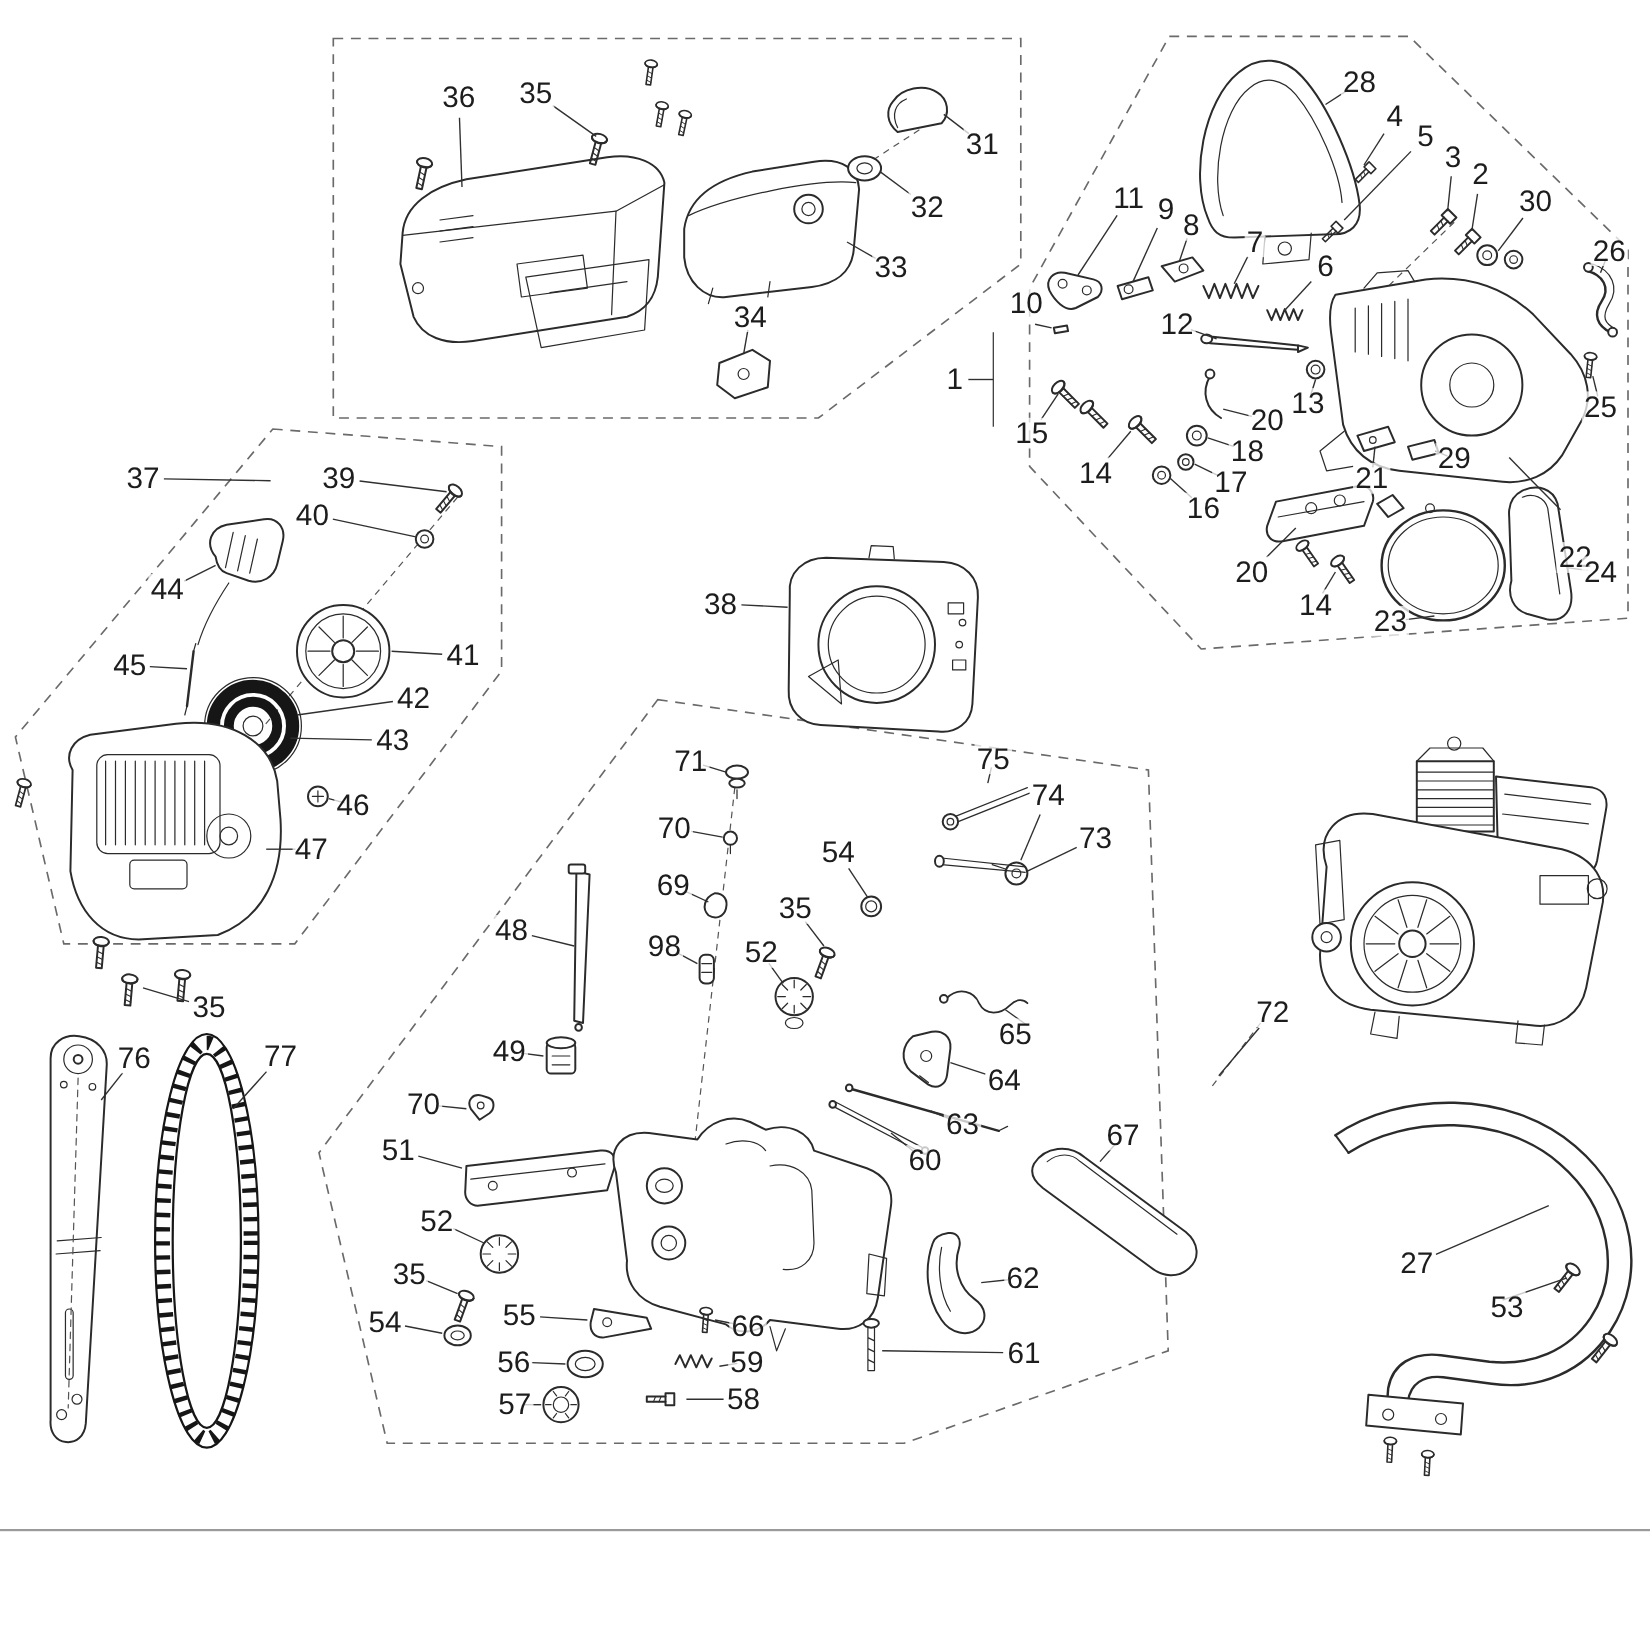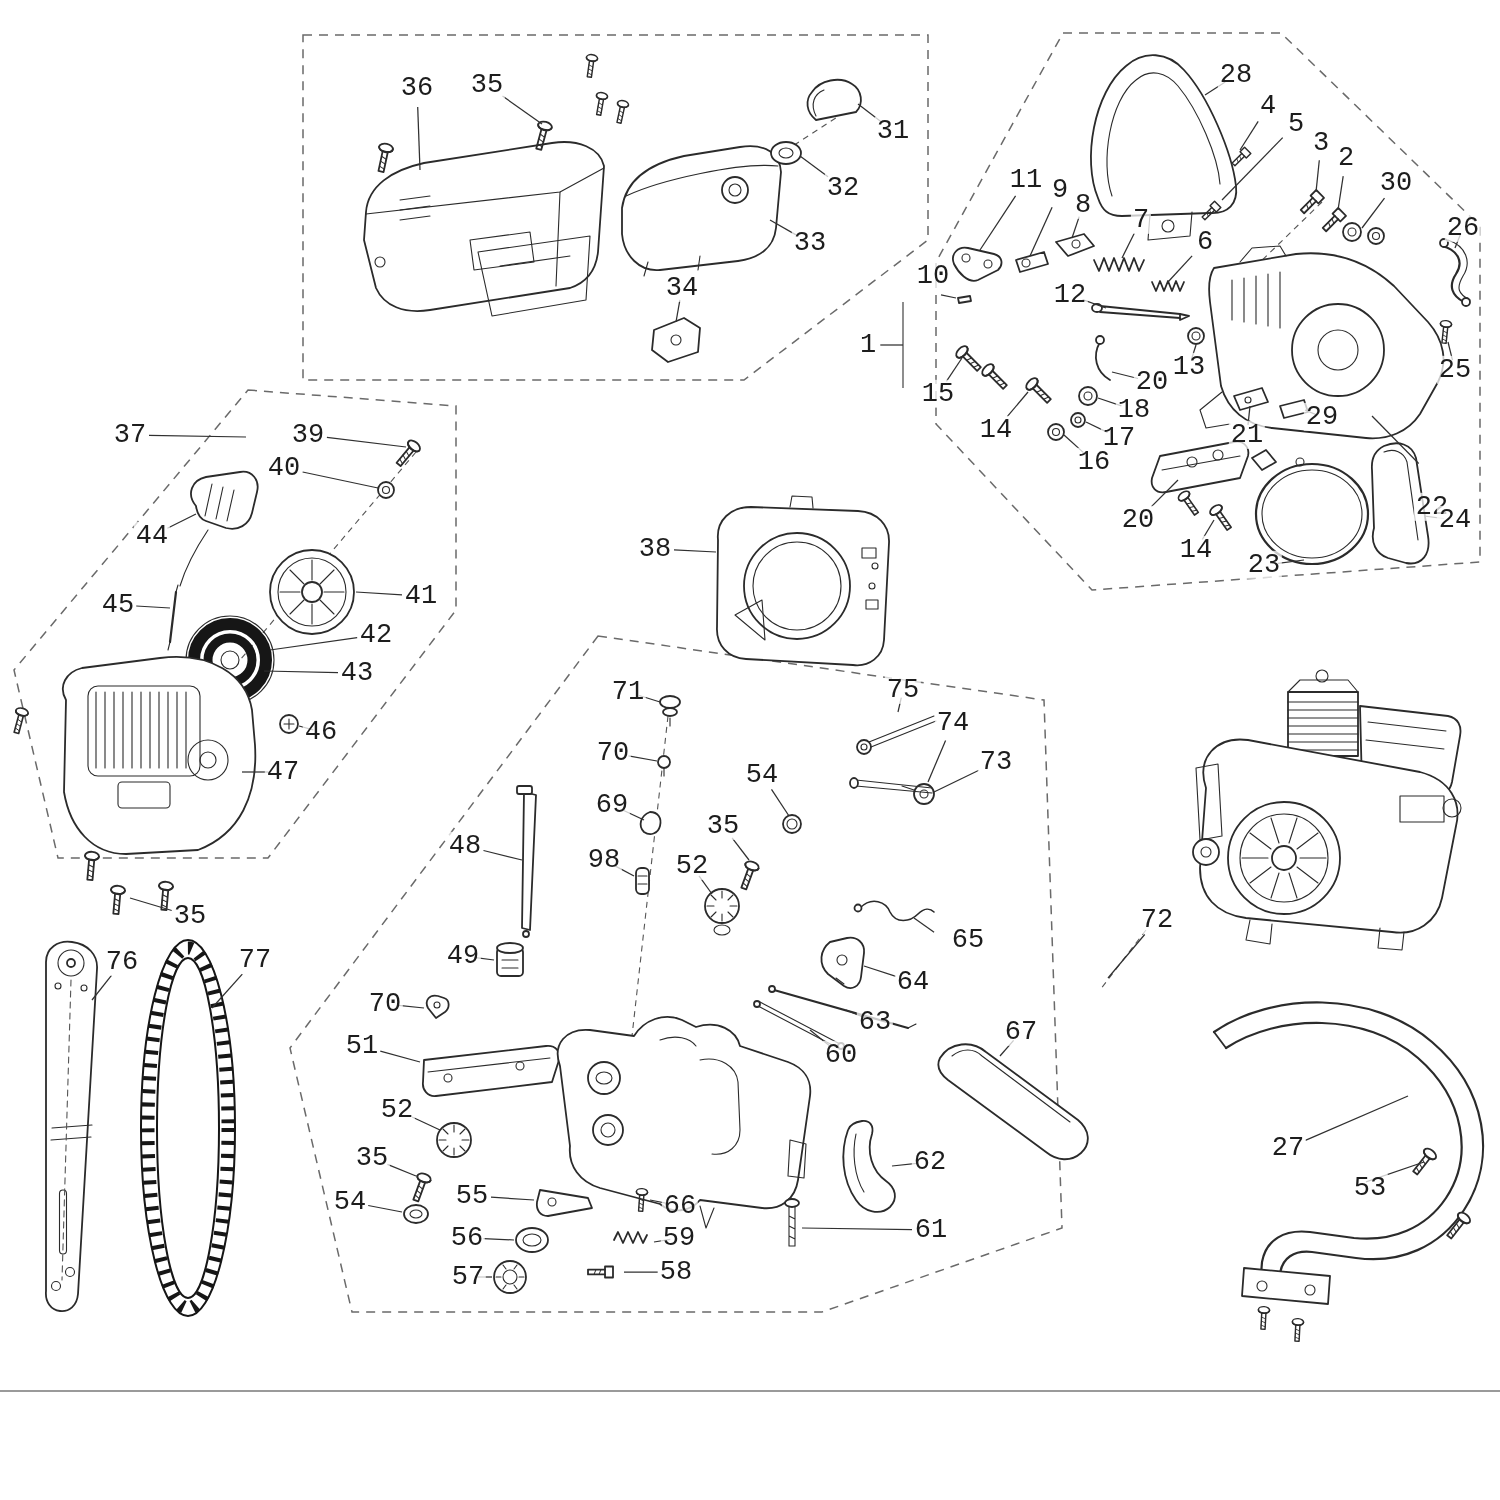--- a/index.html
+++ b/index.html
@@ -8,21 +8,21 @@
   
   .p{fill:#fff;stroke:#2b2b2b;stroke-width:1.8;stroke-linecap:round;stroke-linejoin:round;}
   .n{fill:none;}
   .t{stroke-width:1.1;}
   .w2{stroke-width:2.2;}
   .dash{fill:none;stroke:#555;stroke-width:1.1;stroke-dasharray:6 5;}
   .region{fill:none;stroke:#6a6a6a;stroke-width:1.5;stroke-dasharray:9 7;}
   .blk{fill:none;stroke:#161616;}
   #diagram-svg,#leader-svg{position:absolute;left:0;top:0;}
   #leader-svg line{stroke:#303030;stroke-width:1.25;}
-  #callout-layer{position:absolute;left:0;top:0;width:1356px;height:1390px;pointer-events:none;font-family:Liberation Mono, monospace;}
+  #callout-layer{position:absolute;left:0;top:0;width:1356px;height:1390px;pointer-events:none;}
   .callout{position:absolute;transform:translate(-50%,-50%);font-size:27px;color:#1d1d1d;
            white-space:nowrap;background:rgba(255,255,255,.75);padding:0 2px;line-height:1.05;}
   
   .footer{position:absolute;left:0;top:1390px;width:1500px;height:110px;background:#fff;
           border-top:2px solid #9a9a9a;}
 </style>
 </head>
 <body>
 
 <div id="page">
@@ -546,21 +546,21 @@
       <div class="callout" style="left: 953px; top: 723px;">74</div>
       <div class="callout" style="left: 613px; top: 753px;">70</div>
       <div class="callout" style="left: 996px; top: 762px;">73</div>
       <div class="callout" style="left: 762px; top: 775px;">54</div>
       <div class="callout" style="left: 612px; top: 805px;">69</div>
       <div class="callout" style="left: 723px; top: 826px;">35</div>
       <div class="callout" style="left: 465px; top: 846px;">48</div>
       <div class="callout" style="left: 604px; top: 860px;">98</div>
       <div class="callout" style="left: 692px; top: 866px;">52</div>
       <div class="callout" style="left: 463px; top: 956px;">49</div>
-      <div class="callout" style="left: 968px; top: 940px; text-align: right;">65</div>
+      <div class="callout" style="left: 923px; top: 940px; text-align: right;">65</div>
       <div class="callout" style="left: 913px; top: 982px;">64</div>
       <div class="callout" style="left: 385px; top: 1004px;">70</div>
       <div class="callout" style="left: 875px; top: 1022px;">63</div>
       <div class="callout" style="left: 362px; top: 1046px;">51</div>
       <div class="callout" style="left: 841px; top: 1055px;">60</div>
       <div class="callout" style="left: 1021px; top: 1032px;">67</div>
       <div class="callout" style="left: 397px; top: 1110px;">52</div>
       <div class="callout" style="left: 372px; top: 1158px;">35</div>
       <div class="callout" style="left: 930px; top: 1162px;">62</div>
       <div class="callout" style="left: 350px; top: 1202px;">54</div>

